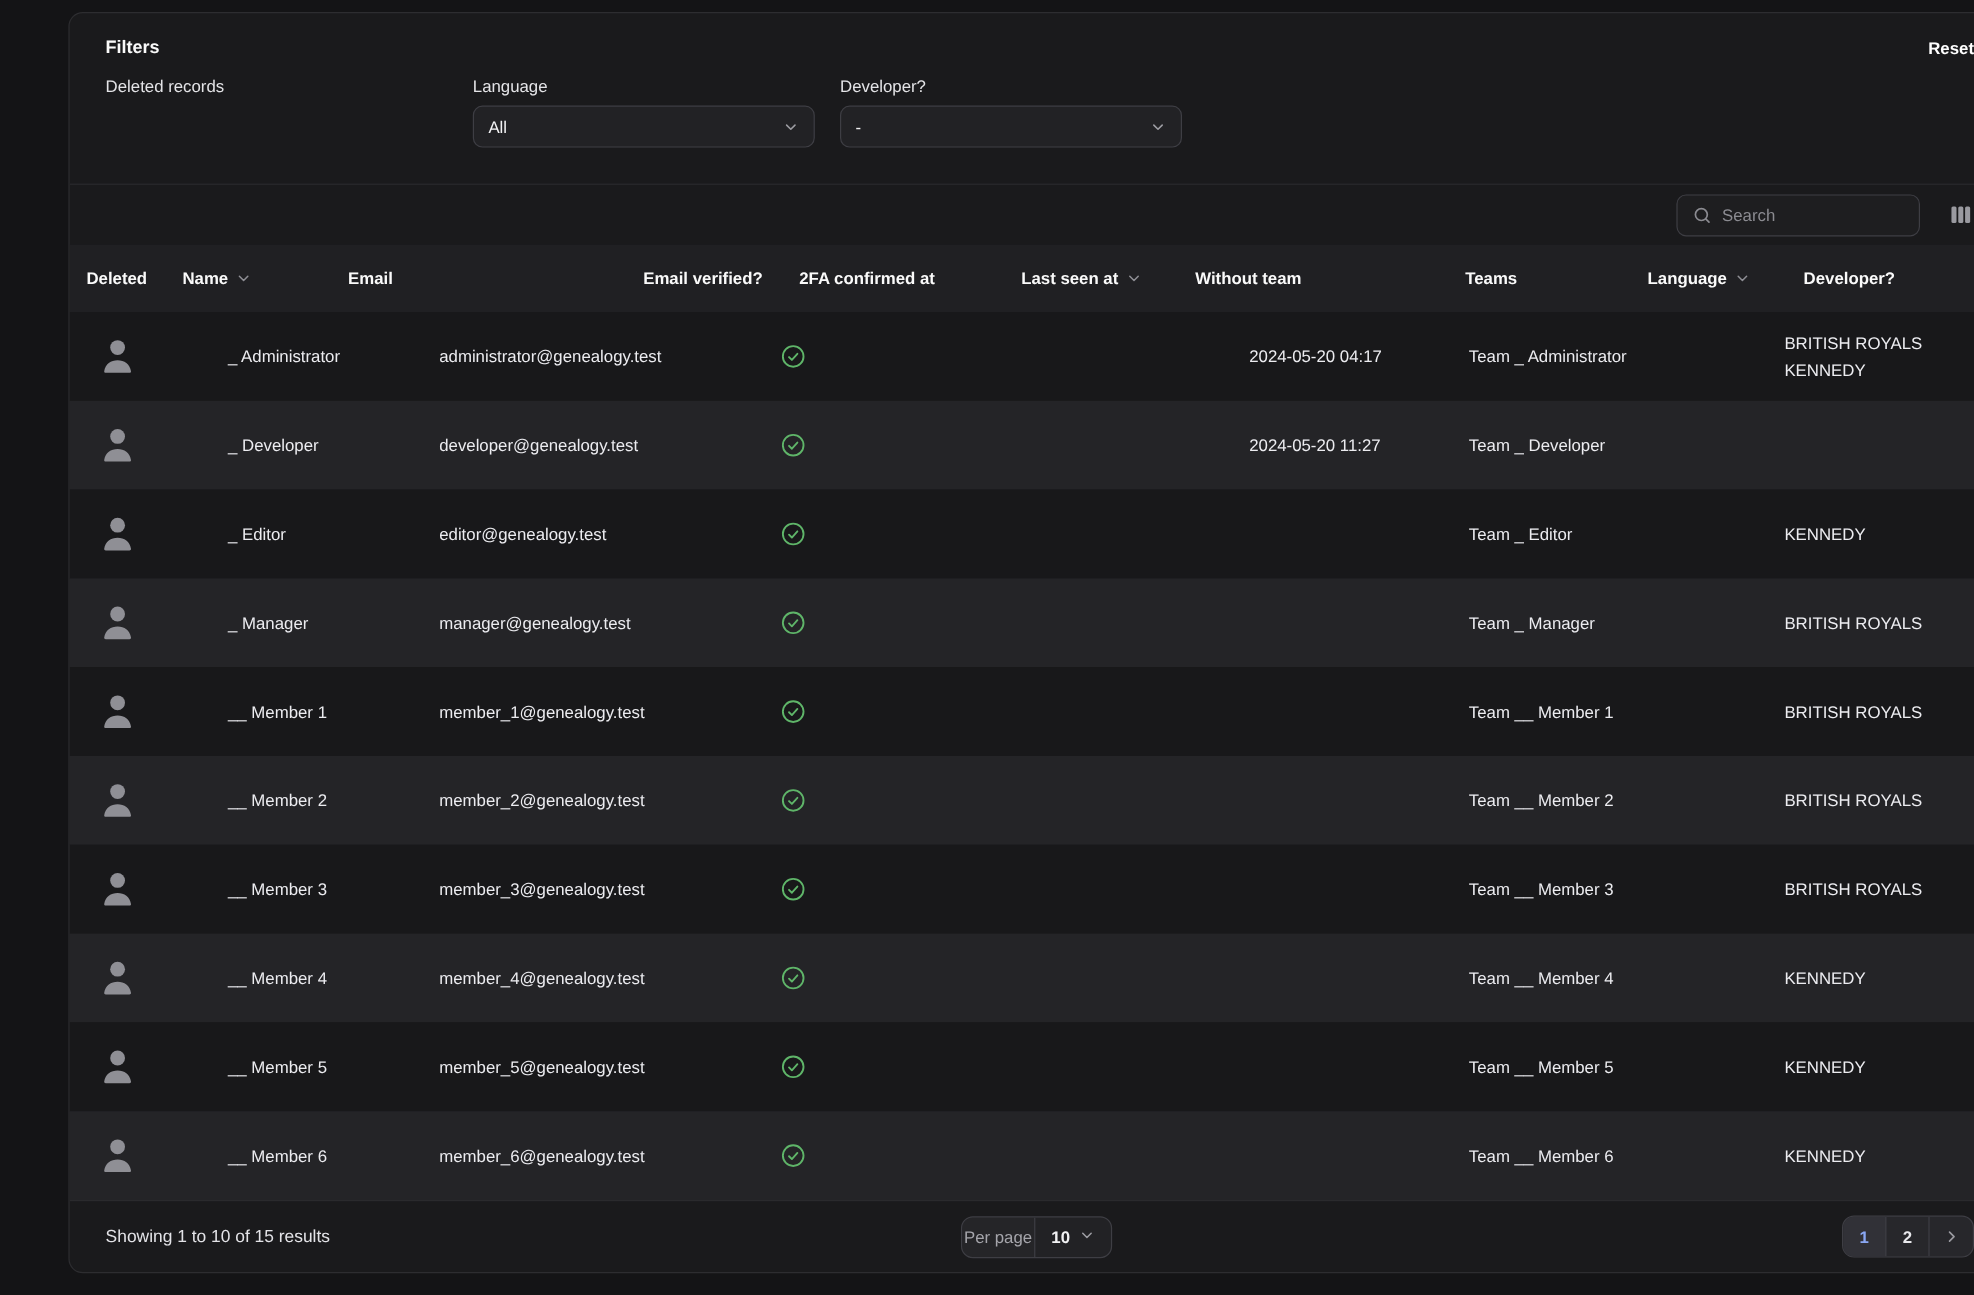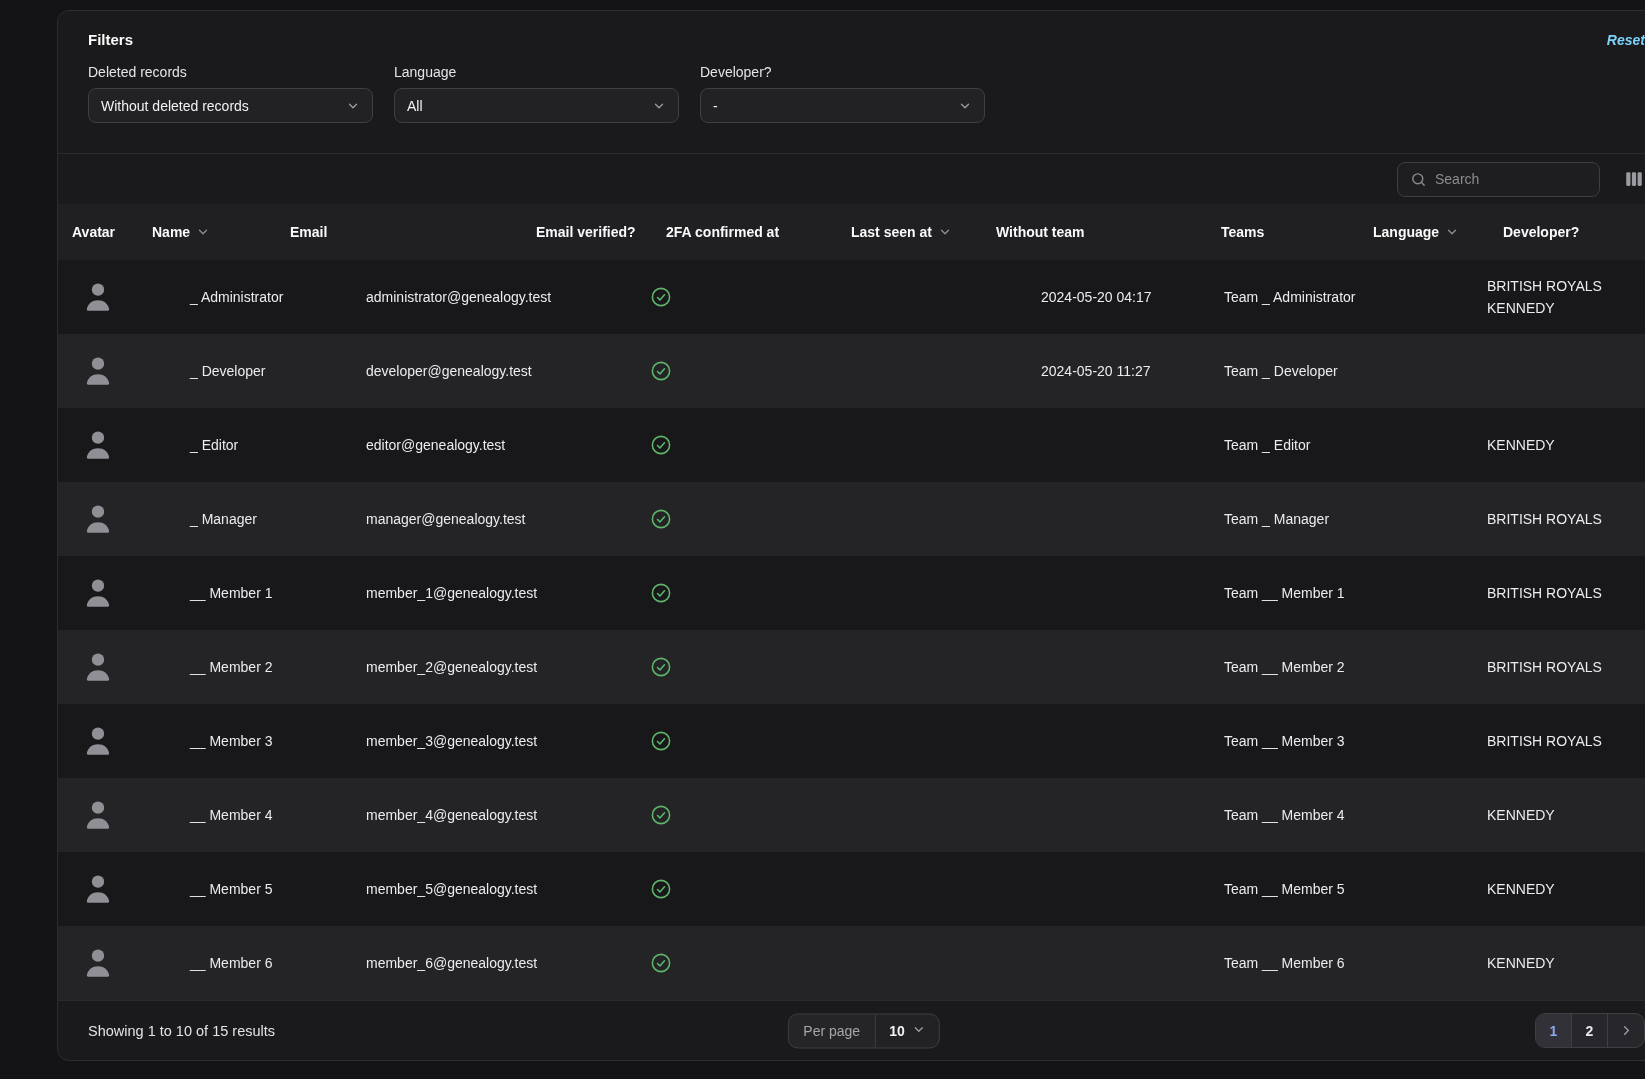--- a/index.html
+++ b/index.html
@@ -32,23 +32,22 @@
     border:1px solid var(--card-border);
     border-radius:12px;
     display:flex;flex-direction:column;overflow:hidden;margin-left:41px;
   }
   
   .filters{height:142px;padding:20px 24px 0 30px;flex:0 0 auto;}
   .filters-head{display:flex;justify-content:space-between;align-items:center;}
   .filters-title{font-size:15px;font-weight:700;color:#fafafa;}
   .reset-btn{
     background:none;border:none;cursor:pointer;
-    color:#7dd3fc;font-weight:600;font-size:14px;
+    color:#ffffff;font-weight:600;font-size:14px;
     font-family:inherit;
-    font-style:italic;
   }
   .filters-grid{display:flex;gap:21px;margin-top:16px;}
   .filter-field{width:285px;}
   .filter-field label{display:block;font-size:14px;color:#e4e4e7;margin-bottom:8px;}
   .select{
     width:100%;height:35px;
     display:flex;align-items:center;justify-content:space-between;
     background:var(--control-bg);
     border:1px solid var(--control-border);
     border-radius:8px;padding:0 12px;
@@ -105,21 +104,21 @@
     padding:0 24px 0 30px;
   }
   .summary{color:#e3e3e7;font-size:14.5px;}
   .per-page{
     position:absolute;left:50%;top:50%;transform:translate(-50%,-50%);
     display:flex;align-items:stretch;height:35px;
     border:1px solid var(--control-border);border-radius:10px;
     background:var(--control-bg);overflow:hidden;
   }
   .per-page .pp-label{
-    display:flex;align-items:center;padding:0 15px;
+    display:flex;align-items:center;padding:0 2px;
     color:#a5a5ab;border-right:1px solid var(--control-border);
     background:rgba(255,255,255,0.015);
   }
   .pp-select{
     display:flex;align-items:center;gap:7px;padding:12px 13px;
     background:none;border:none;cursor:pointer;
     color:#f2f2f4;font-size:14px;font-weight:600;font-family:inherit;
   }
   .pp-select .chev{color:var(--text-dim);}
   .pagination{
@@ -142,26 +141,20 @@
 <div class="card">
 
   <section class="filters">
     <div class="filters-head">
       <h2 class="filters-title">Filters</h2>
       <button class="reset-btn">Reset</button>
     </div>
     <div class="filters-grid" id="filters-grid">
         <div class="filter-field">
           <label>Deleted records</label>
-          <button class="select">
-            <span>Without deleted records</span>
-            <span style="display:block;line-height:0;" class="chev"><svg width="14" height="14" viewBox="0 0 24 24" fill="none" stroke="currentColor" stroke-width="2.2" stroke-linecap="round" stroke-linejoin="round">
-                <path d="m6 9 6 6 6-6"></path>
-              </svg></span>
-          </button>
         </div>
         <div class="filter-field">
           <label>Language</label>
           <button class="select">
             <span>All</span>
             <span style="display:block;line-height:0;" class="chev"><svg width="14" height="14" viewBox="0 0 24 24" fill="none" stroke="currentColor" stroke-width="2.2" stroke-linecap="round" stroke-linejoin="round">
                 <path d="m6 9 6 6 6-6"></path>
               </svg></span>
           </button>
         </div>
@@ -195,21 +188,21 @@
             <rect x="3.5" y="4.5" width="4.6" height="15" rx="1.4"></rect>
             <rect x="9.7" y="4.5" width="4.6" height="15" rx="1.4"></rect>
             <rect x="15.9" y="4.5" width="4.6" height="15" rx="1.4"></rect>
           </svg>
       </span>
     </button>
   </section>
 
   <header class="thead tgrid" id="thead">
       <div class="th">
-        <span>Avatar</span>
+        <span>Deleted</span>
       </div>
       <div class="th sortable">
         <span>Name</span>
         <span style="display:block;line-height:0;" class="sort"><svg width="14" height="14" viewBox="0 0 24 24" fill="none" stroke="currentColor" stroke-width="2.2" stroke-linecap="round" stroke-linejoin="round">
             <path d="m6 9 6 6 6-6"></path>
           </svg></span>
       </div>
       <div class="th">
         <span>Email</span>
       </div>

